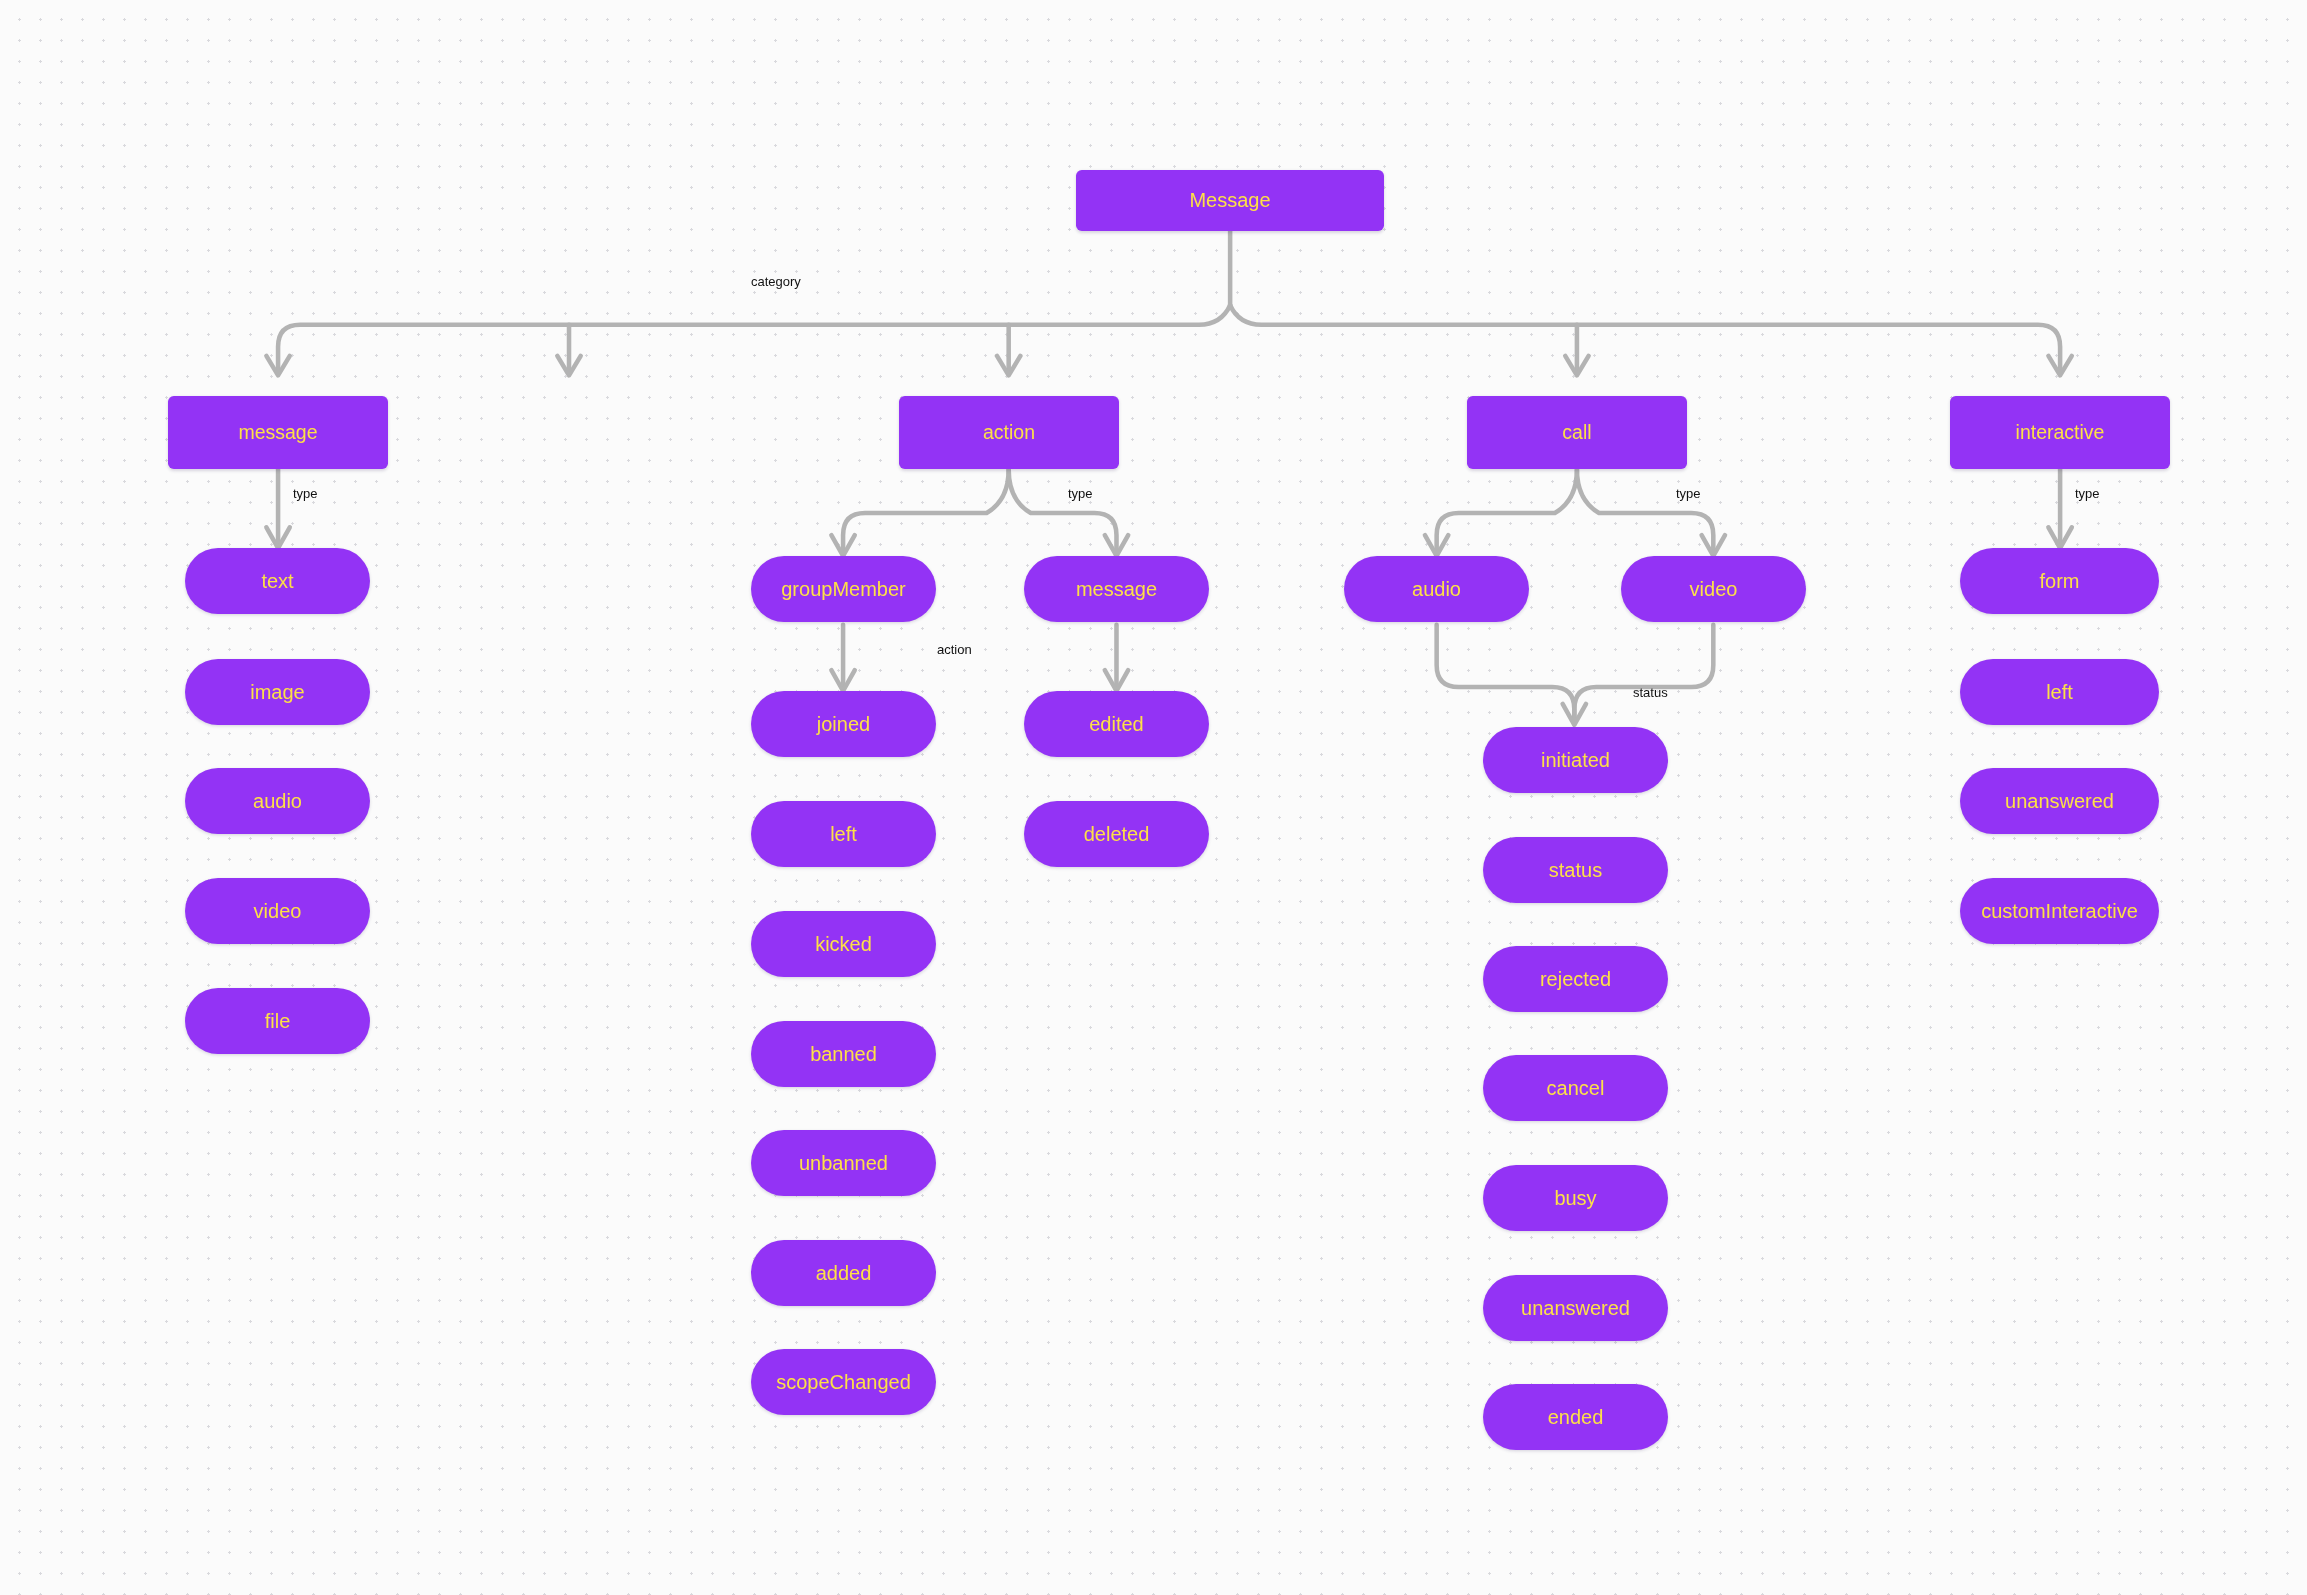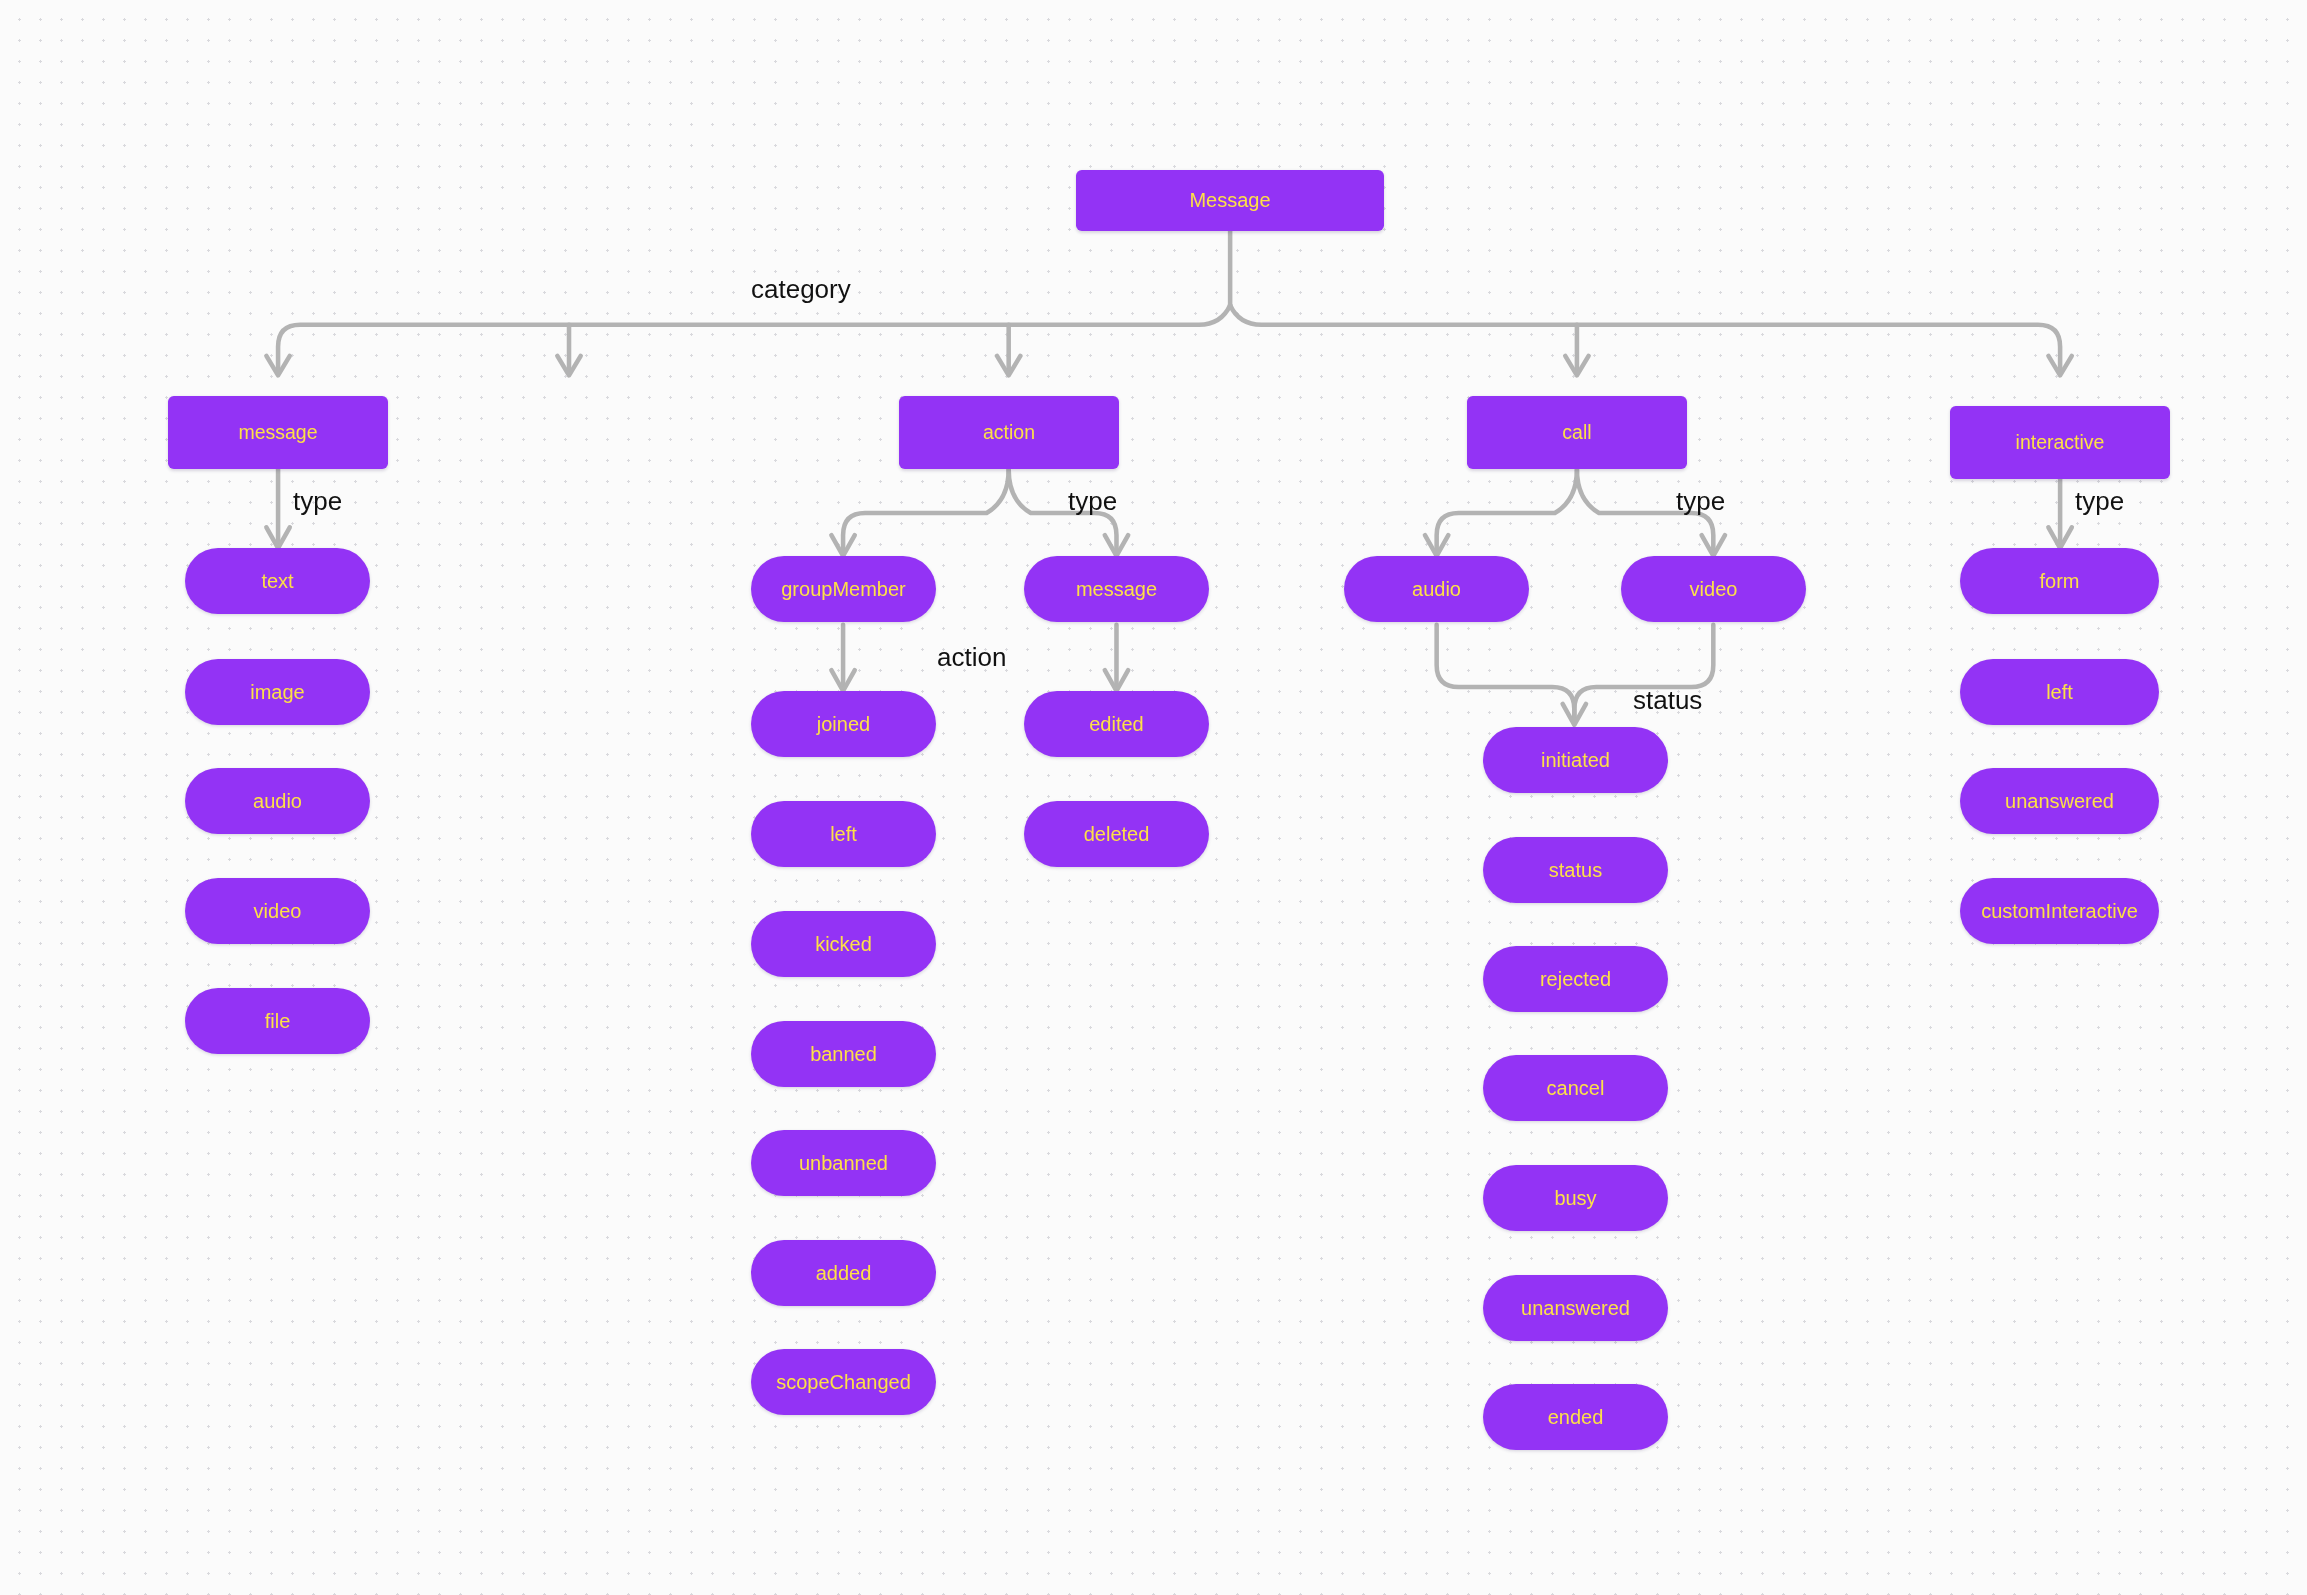--- a/index.html
+++ b/index.html
@@ -29,21 +29,21 @@
     box-shadow:0 1.3px 3.2px rgba(40,20,80,0.16);
     user-select:none;
   }
   .node.root{border-radius:5.8px;font-size:20px;}
   .node.category{border-radius:5.8px;font-size:19.5px;}
   .node.pill{border-radius:649px;font-size:20px;}
 
   .edge-label{
     position:absolute;
     color:#111111;
-    font-size:26px;
+    font-size:13px;
     white-space:nowrap;
     user-select:none;
   }
 </style>
 </head>
 <body>
 
 <div id="stage">
 
   <svg id="edges" viewBox="0 0 3552 2456">
@@ -97,21 +97,21 @@
 
   <div class="node category" style="left:168px;top:396px;width:220px;height:73px;">
     <span>message</span>
   </div>
   <div class="node category" style="left:899px;top:396px;width:220px;height:73px;">
     <span>action</span>
   </div>
   <div class="node category" style="left:1467px;top:396px;width:220px;height:73px;">
     <span>call</span>
   </div>
-  <div class="node category" style="left:1950px;top:396px;width:220px;height:73px;margin-top:10px;">
+  <div class="node category" style="left:1950px;top:396px;width:220px;height:73px;">
     <span>interactive</span>
   </div>
 
   <div class="edge-label" style="left:293px;top:486px;">type</div>
   <div class="edge-label" style="left:1068px;top:486px;">type</div>
   <div class="edge-label" style="left:1676px;top:486px;">type</div>
   <div class="edge-label" style="left:2075px;top:486px;">type</div>
   <div class="edge-label" style="left:937px;top:642px;">action</div>
   <div class="edge-label" style="left:1633px;top:685px;">status</div>
 

